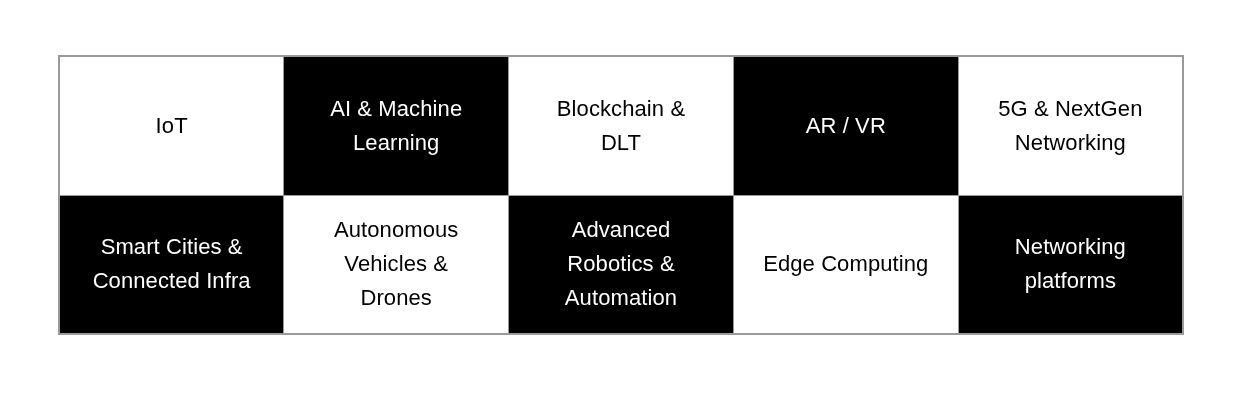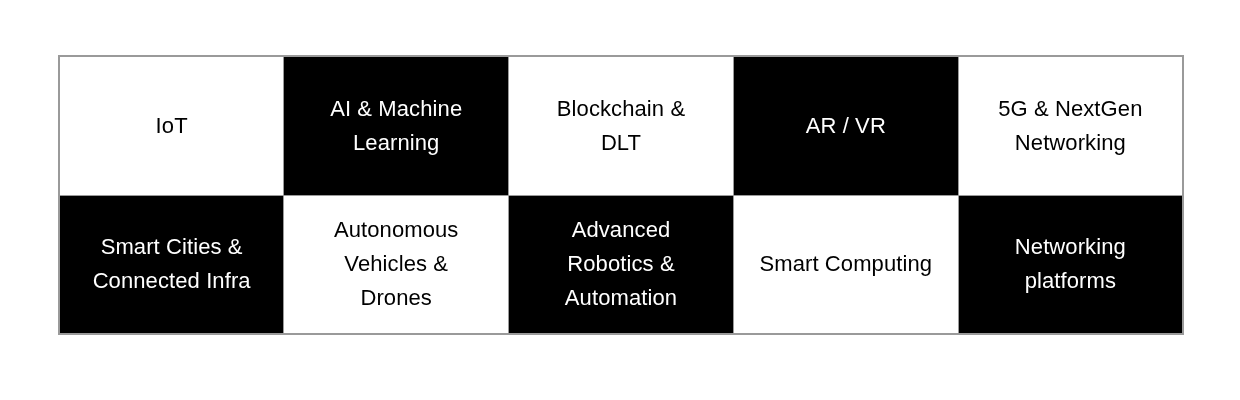--- a/index.html
+++ b/index.html
@@ -105,21 +105,21 @@
           <span class="cell-text">Autonomous
 Vehicles &amp;
 Drones</span>
         </td>
         <td class="cell-dark">
           <span class="cell-text">Advanced
 Robotics &amp;
 Automation</span>
         </td>
         <td class="cell-light">
-          <span class="cell-text">Smart Computing</span>
+          <span class="cell-text">Edge Computing</span>
         </td>
         <td class="cell-dark">
           <span class="cell-text">Networking
 platforms</span>
         </td>
       </tr>
 
     </tbody>
   </table>
 

